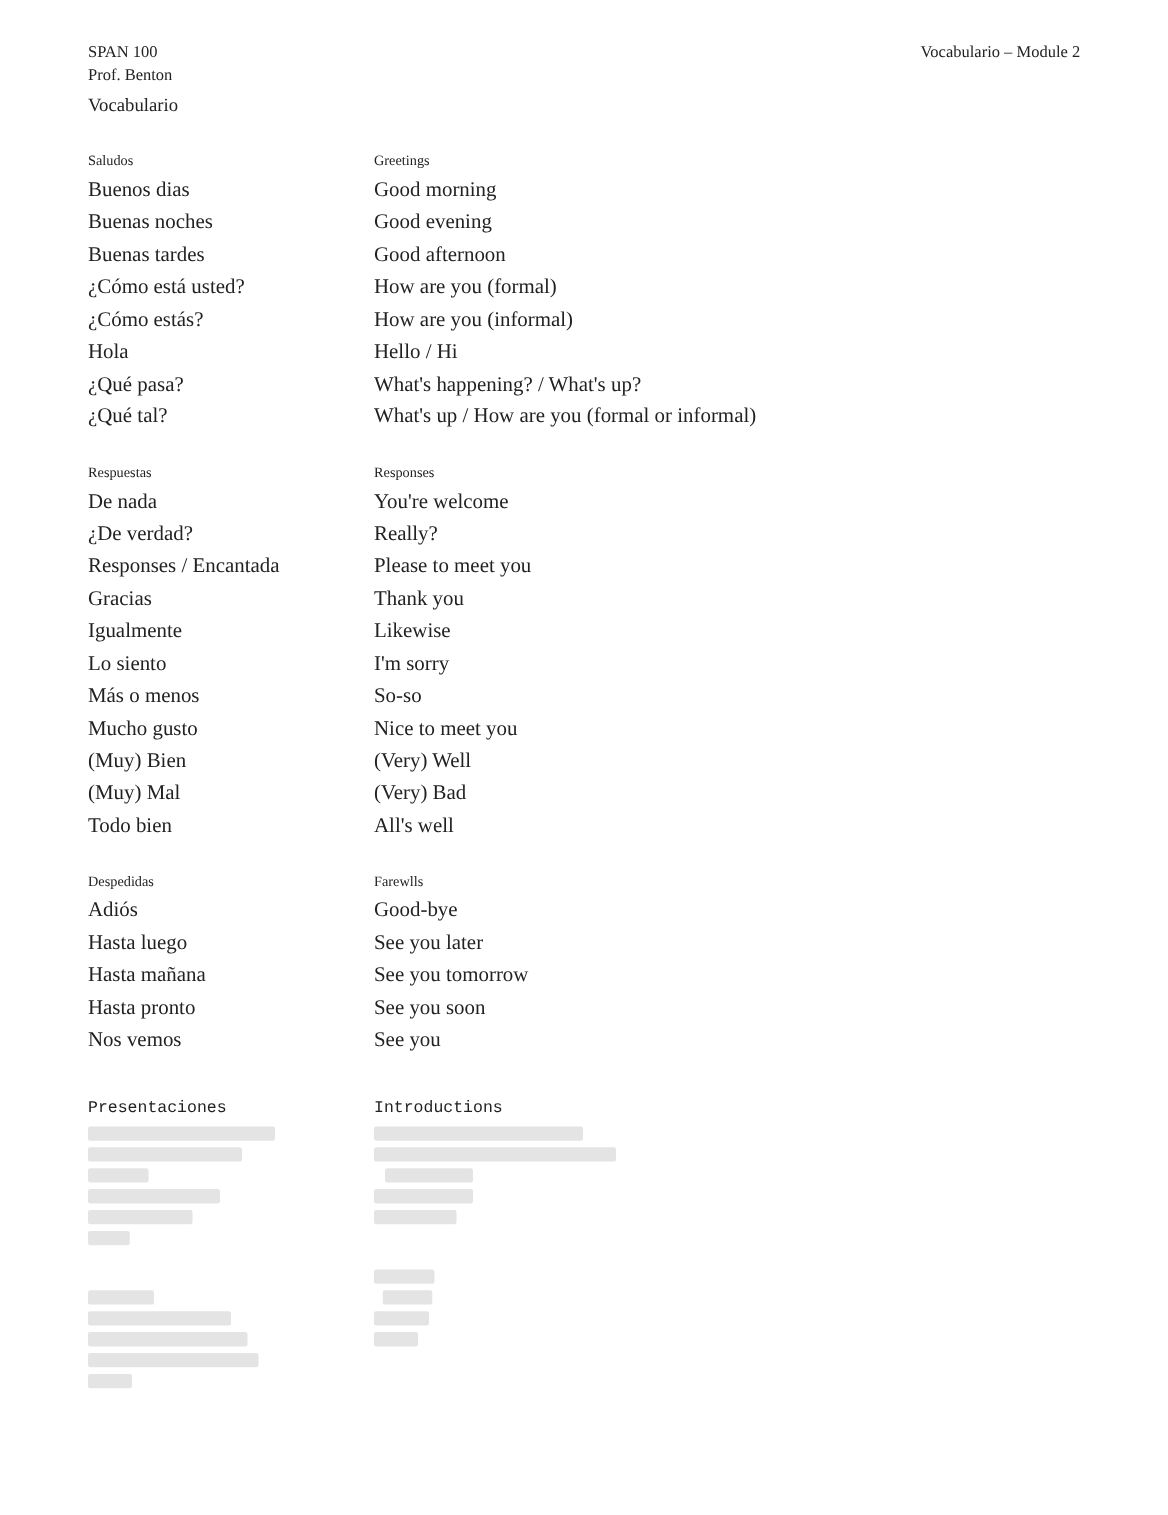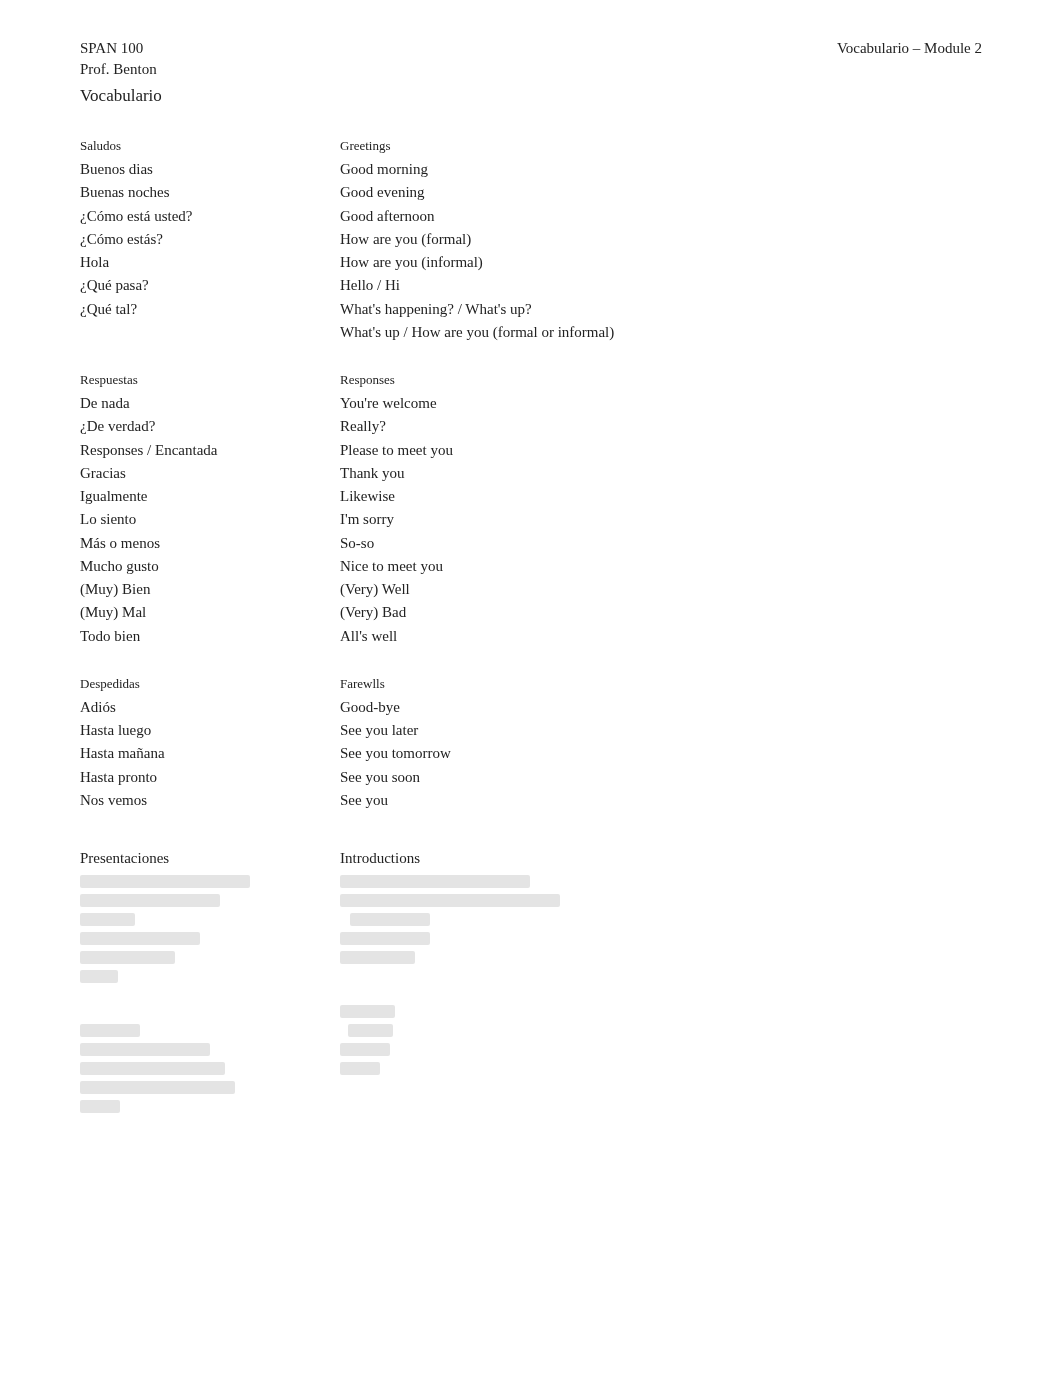--- a/index.html
+++ b/index.html
@@ -30,30 +30,31 @@
       grid-template-columns: 260px 1fr;
       gap: 0;
     }
     .section { margin-bottom: 28px; }
     .section-heading {
       font-weight: normal;
       font-size: 13px;
       margin-bottom: 4px;
     }
     .vocab-item {
-      font-size: 15px;
+      font-size: 19px;
       line-height: 1.55;
     }
     .presentaciones-section {
       margin-top: 10px;
     }
     .present-grid {
       display: grid;
       grid-template-columns: 260px 1fr;
       gap: 0;
+      font-family: Liberation Mono, monospace;
     }
     .present-label {
       font-size: 15px;
       margin-bottom: 8px;
     }
     .blurred-lines {
       margin-top: 4px;
     }
     .blur-line {
       height: 13px;
@@ -74,20 +75,21 @@
   <span>Prof. Benton</span>
 </div>
 <div class="page-title">Vocabulario</div>
 
 <div class="vocab-grid">
   <div class="section">
     <div class="section-heading">Saludos</div>
     <div id="saludos-es-items">
         <div class="vocab-item">Buenos dias</div>
         <div class="vocab-item">Buenas noches</div>
+        <div class="vocab-item">Buenas tardes</div>
         <div class="vocab-item">¿Cómo está usted?</div>
         <div class="vocab-item">¿Cómo estás?</div>
         <div class="vocab-item">Hola</div>
         <div class="vocab-item">¿Qué pasa?</div>
         <div class="vocab-item">¿Qué tal?</div>
       </div>
   </div>
   <div class="section">
     <div class="section-heading">Greetings</div>
     <div id="saludos-en-items">

